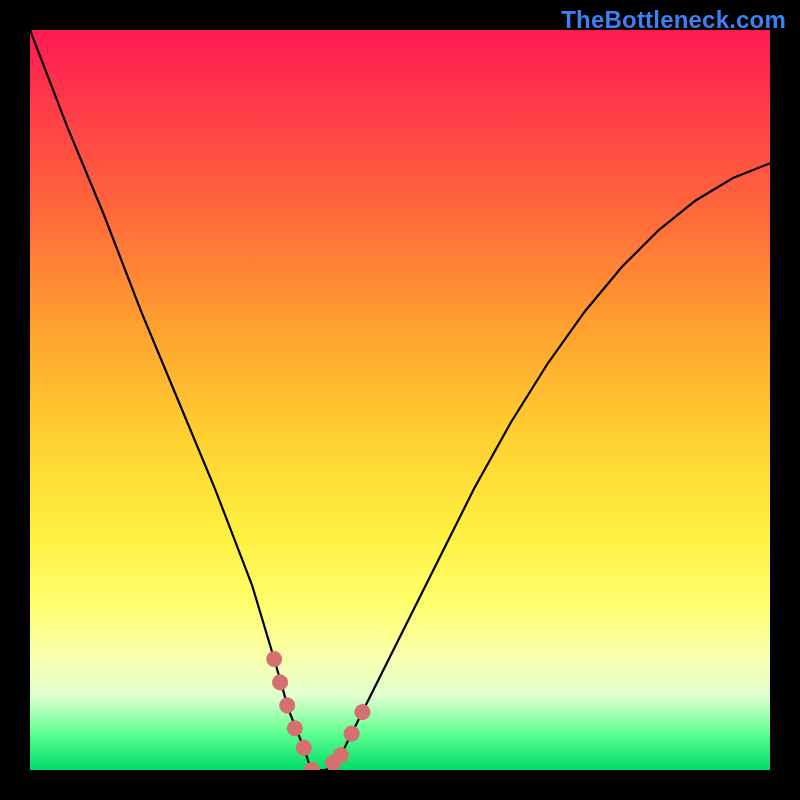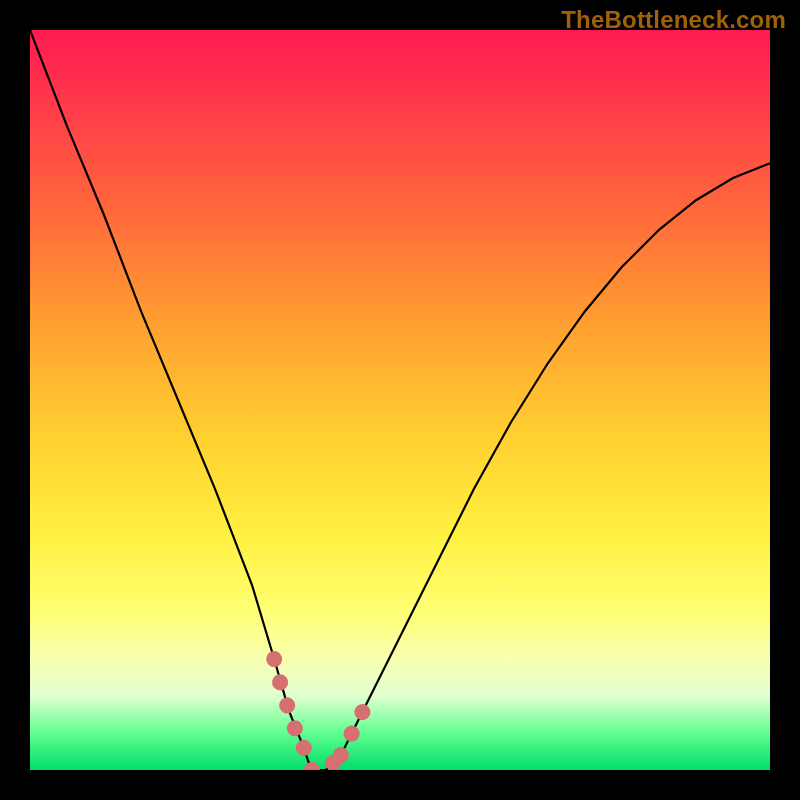--- a/index.html
+++ b/index.html
@@ -42,21 +42,21 @@
       #60ff90 95%,
       #00dd6a 100%
     );
   }
   .watermark {
     position: absolute;
     top: 6px;
     right: 14px;
     font-size: 24px;
     font-weight: 600;
-    color: #a16207;
+    color: #3b82f6;
     letter-spacing: 0.2px;
     user-select: none;
   }
   svg.curve {
     position: absolute;
     left: 0; top: 0;
     width: 740px; height: 740px;
   }
 </style>
 </head>

